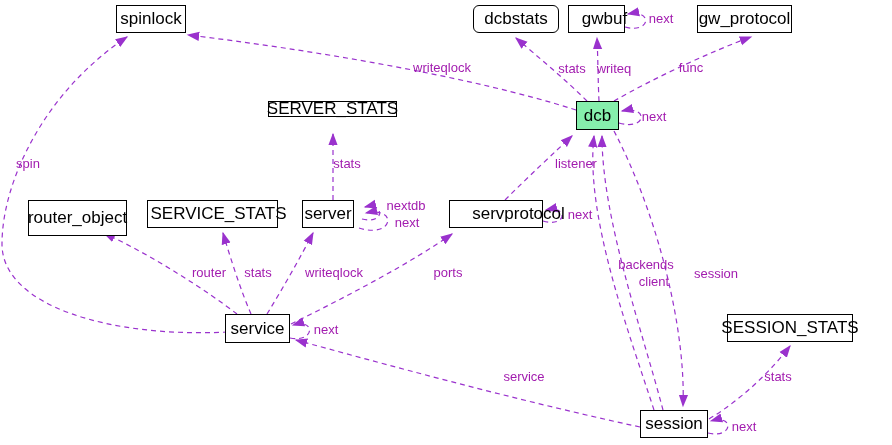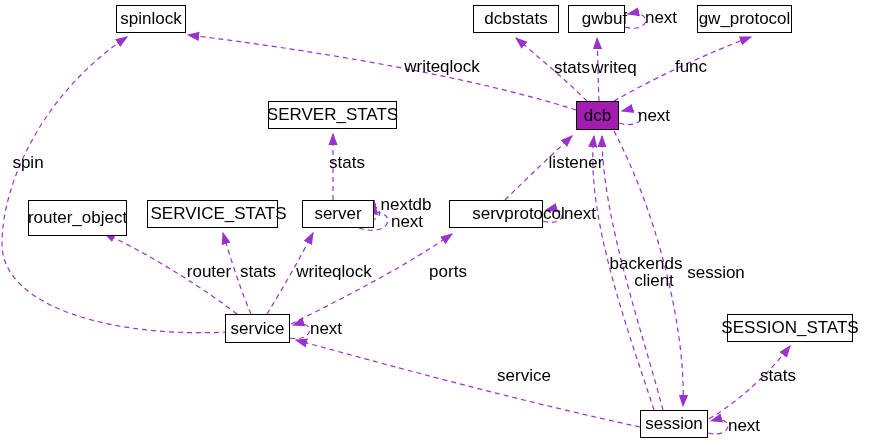--- a/index.html
+++ b/index.html
@@ -8,24 +8,24 @@
     font-family:"Liberation Sans", sans-serif;overflow:hidden;
   }
   #edges{position:absolute;left:0;top:0;width:892px;height:445px;}
   .node{
     position:absolute;box-sizing:border-box;
     border:1px solid #000000;background:#ffffff;color:#000000;
     font-size:17px;text-align:center;display:flex;
     align-items:center;justify-content:center;white-space:nowrap;
     cursor:pointer;
   }
-  .node.highlight{background:#a21caf;border:1.5px solid #000000;cursor:default;}
+  .node.highlight{background:#86efac;border:1.5px solid #000000;cursor:default;}
   .elabel{
     position:absolute;transform:translate(-50%,-50%);
-    font-size:17px;color:#000000;white-space:nowrap;background:transparent;
+    font-size:13px;color:#a21caf;white-space:nowrap;background:transparent;
   }
   svg path.edge{fill:none;stroke:#9a32cd;stroke-width:1.2;stroke-dasharray:5 4;}
 </style>
 </head>
 <body>
 
 <div id="canvas">
 
   <svg id="edges" viewBox="0 0 892 445" xmlns="http://www.w3.org/2000/svg">
     <defs>
@@ -52,28 +52,28 @@
     <path class="edge" d="M 290,338 C 315,343 316,318 293,325" marker-end="url(#arr)"></path>
     <path class="edge" d="M 640,427 C 515,400 380,363 296,340" marker-end="url(#arr)"></path>
     <path class="edge" d="M 654,410 C 628,330 585,215 594,136" marker-end="url(#arr)"></path>
     <path class="edge" d="M 663,410 C 642,330 602,218 602,136" marker-end="url(#arr)"></path>
     <path class="edge" d="M 614,131 C 658,215 686,330 683,406" marker-end="url(#arr)"></path>
     <path class="edge" d="M 709,419 C 742,399 770,372 790,346" marker-end="url(#arr)"></path>
     <path class="edge" d="M 708,433 C 733,439 735,414 711,421" marker-end="url(#arr)"></path>
   </svg>
 
   <div class="node" style="left:116px;top:5px;width:70px;height:28px;">spinlock</div>
-  <div class="node" style="left:473px;top:5px;width:86px;height:28px;">dcbstats</div>
+  <div class="node" style="left:473px;top:5px;width:86px;height:28px;border-radius:6px;">dcbstats</div>
   <div class="node" style="left:568px;top:5px;width:57px;height:28px;padding-left:16px;">gwbuf</div>
   <div class="node" style="left:697px;top:5px;width:95px;height:28px;">gw_protocol</div>
-  <div class="node" style="left:268px;top:101px;width:129px;height:28px;">SERVER_STATS</div>
+  <div class="node" style="left:268px;top:101px;width:129px;height:16px;">SERVER_STATS</div>
   <div class="node highlight" style="left:576px;top:101px;width:43px;height:29px;">dcb</div>
   <div class="node" style="left:28px;top:200px;width:99px;height:36px;">router_object</div>
   <div class="node" style="left:147px;top:200px;width:131px;height:28px;padding-left:12px;">SERVICE_STATS</div>
-  <div class="node" style="left:302px;top:200px;width:72px;height:28px;text-align:center;">server</div>
+  <div class="node" style="left:302px;top:200px;width:52px;height:28px;text-align:center;">server</div>
   <div class="node" style="left:449px;top:200px;width:94px;height:28px;padding-left:45px;">servprotocol</div>
   <div class="node" style="left:225px;top:314px;width:65px;height:29px;">service</div>
   <div class="node" style="left:727px;top:314px;width:126px;height:28px;">SESSION_STATS</div>
   <div class="node" style="left:640px;top:410px;width:68px;height:28px;">session</div>
 
   <span class="elabel" style="left:442px;top:67px;">writeqlock</span>
   <span class="elabel" style="left:572px;top:68px;">stats</span>
   <span class="elabel" style="left:614px;top:68px;">writeq</span>
   <span class="elabel" style="left:691px;top:67px;">func</span>
   <span class="elabel" style="left:661px;top:18px;">next</span>

